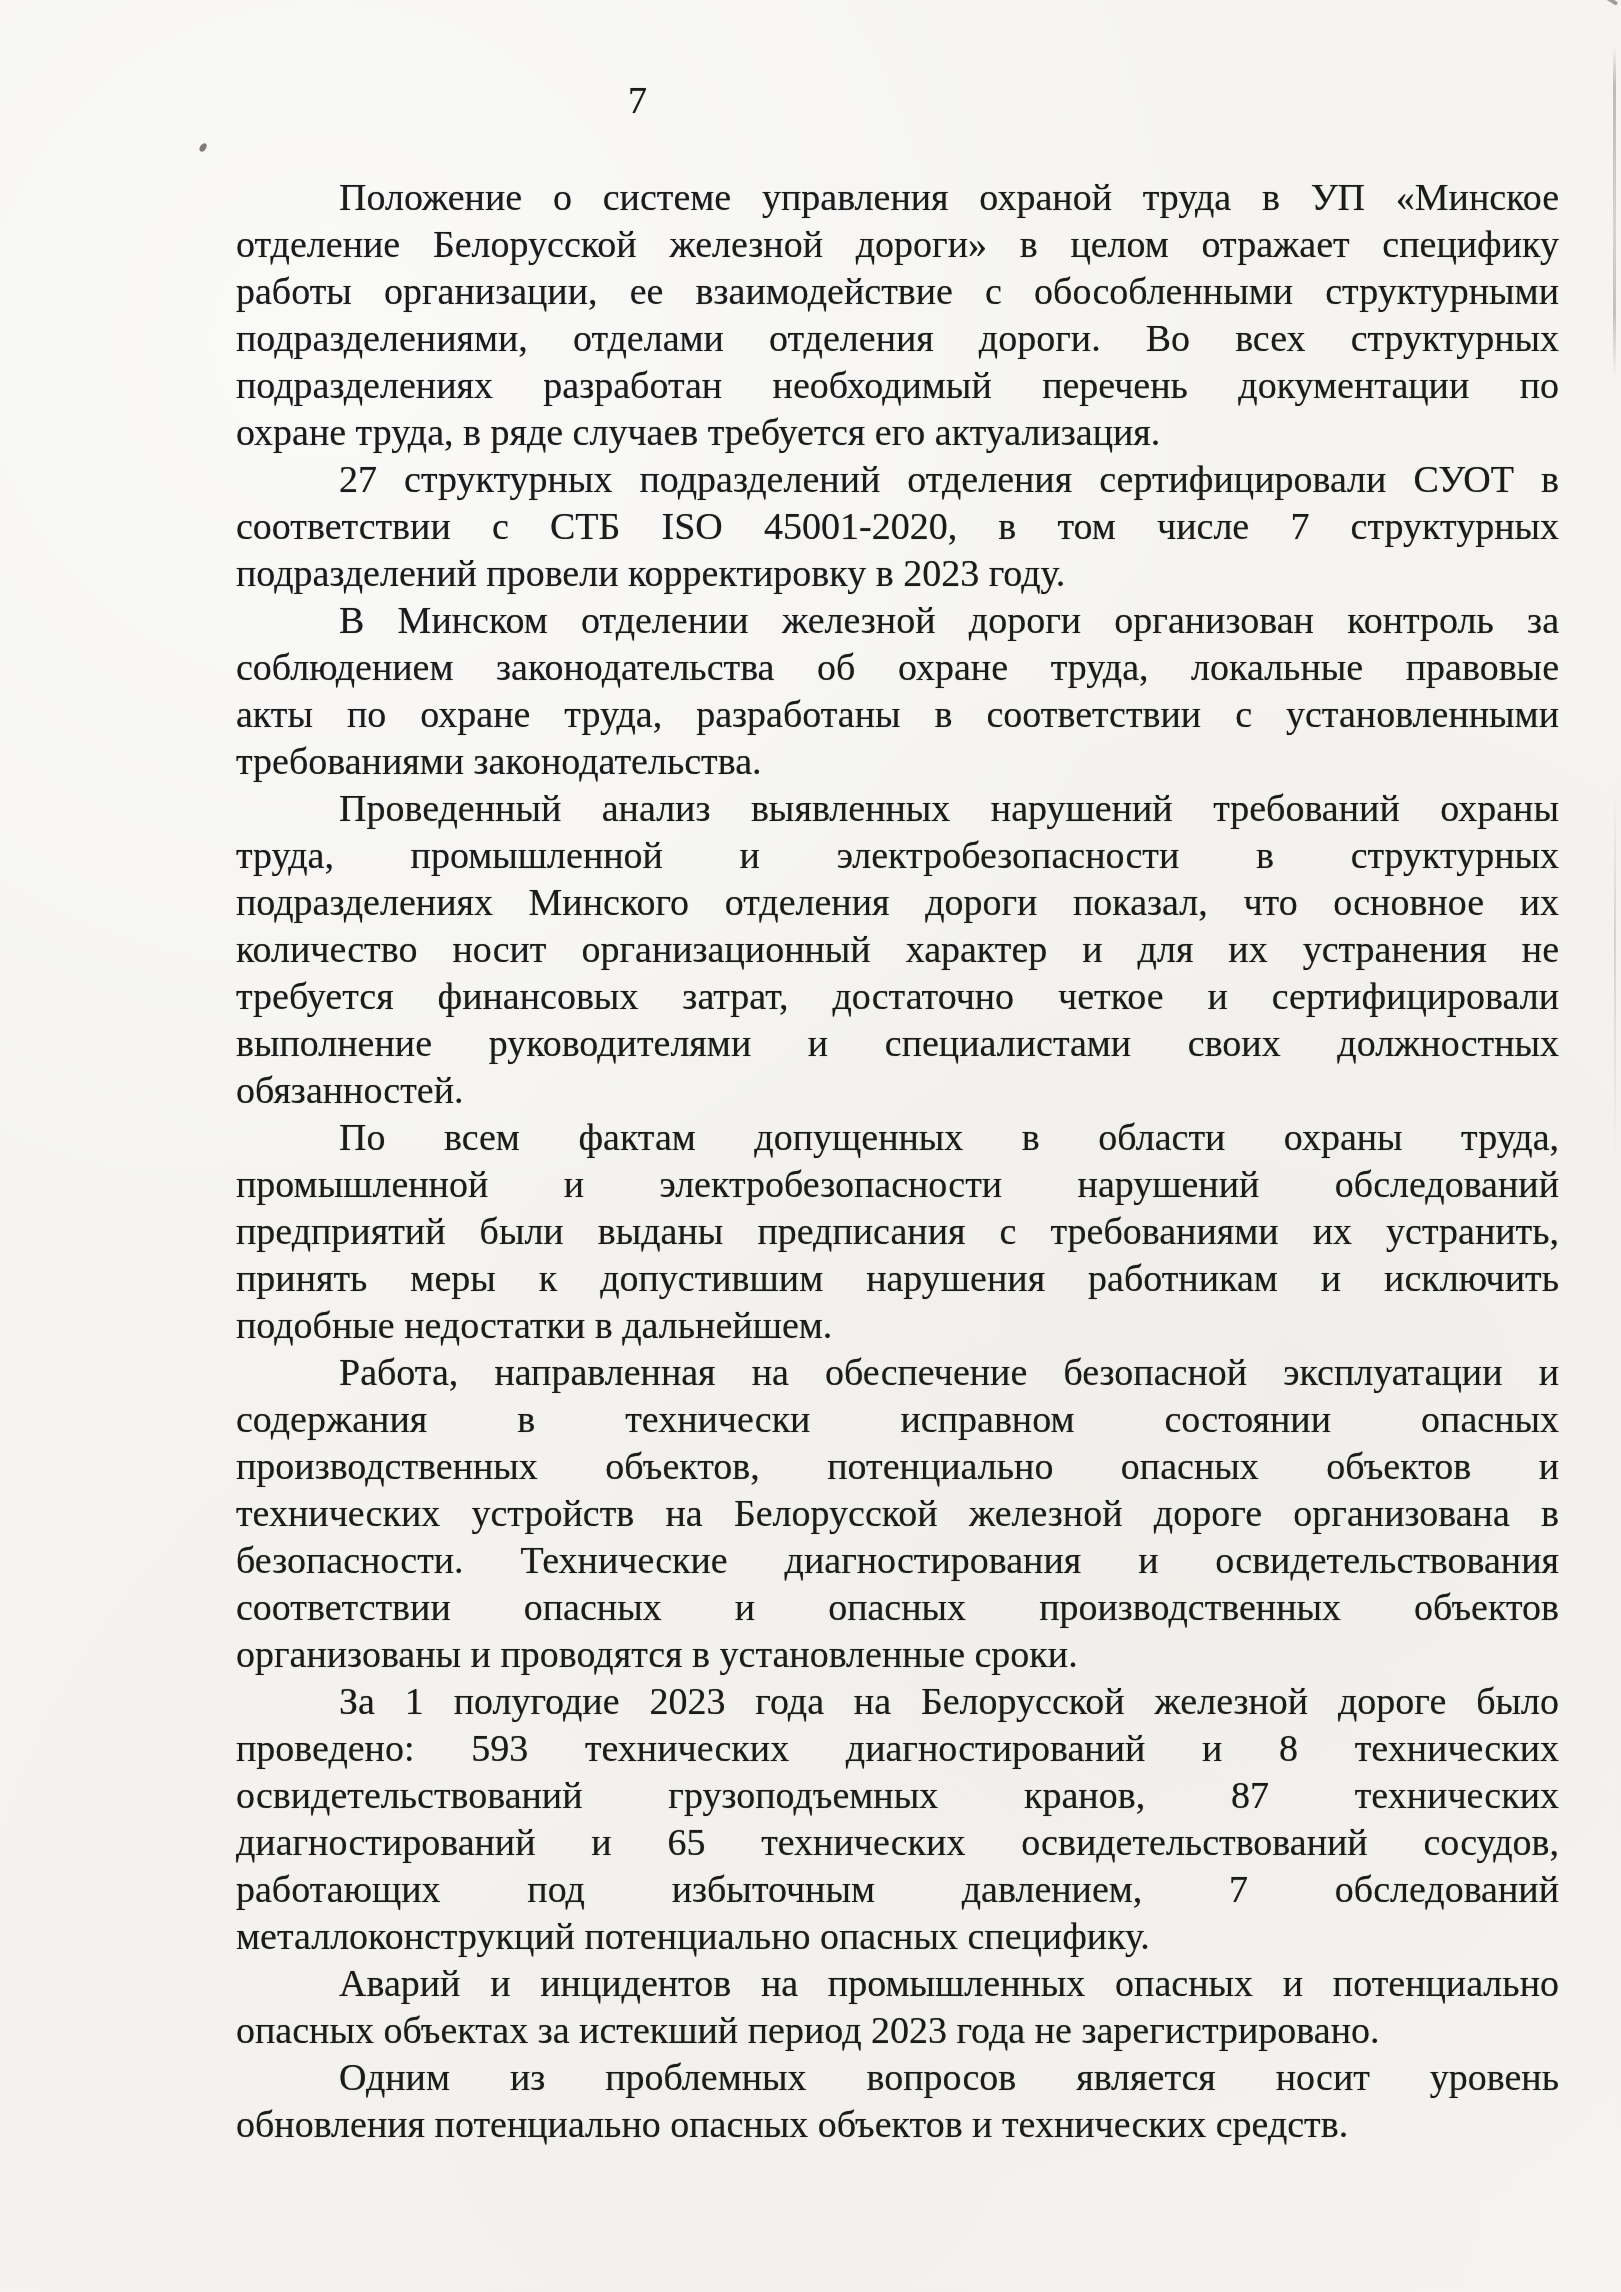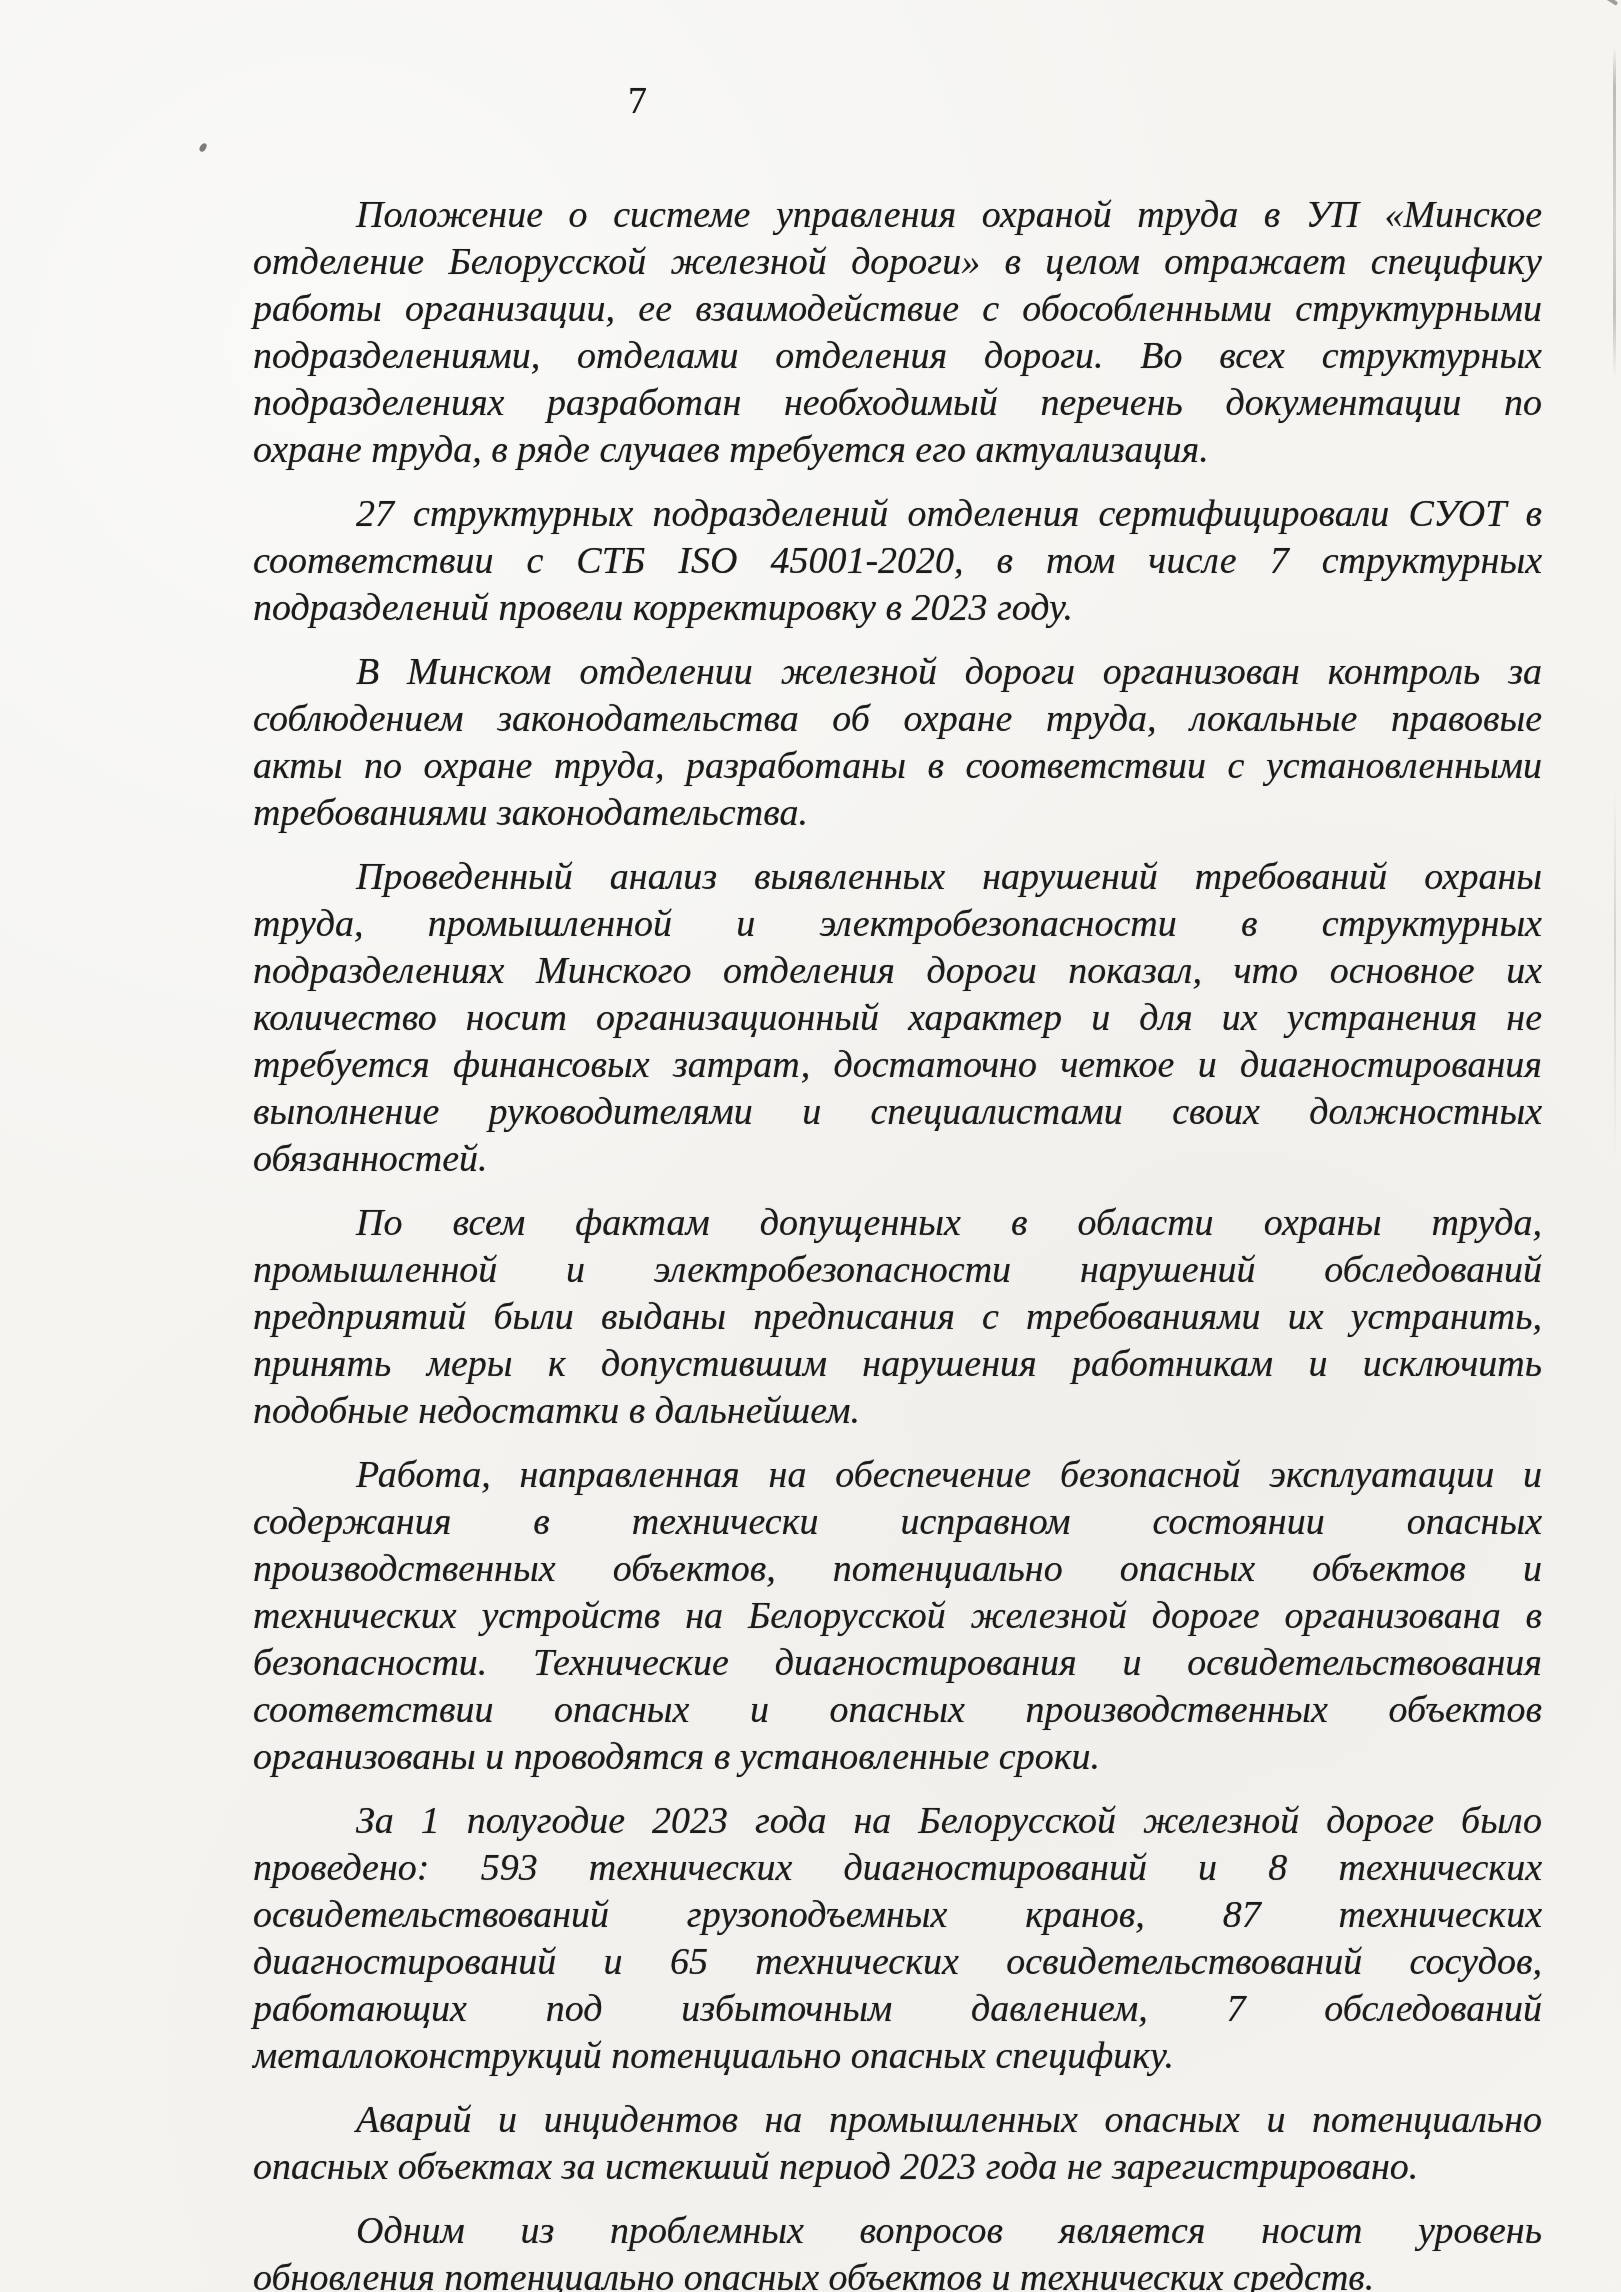--- a/index.html
+++ b/index.html
@@ -34,21 +34,21 @@
   }
   .text-block {
     position: absolute;
     left: 236px;
     top: 174px;
     width: 1323px;
     font-size: 38px;
     line-height: 47px;
     text-shadow: 0 0 0.9px rgba(25,25,25,0.55);
   }
-  .para { margin: 17px; padding: 0; font-style: italic; }
+  .para { margin: 0; padding: 0; }
   .line {
     text-align: justify;
     text-align-last: justify;
     white-space: normal;
   }
   .line.first { padding-left: 103px; }
   .line.last { text-align-last: left; }
 
   
   .artifact { position: absolute; pointer-events: none; }
@@ -123,21 +123,21 @@
         <div class="line first">В Минском отделении железной дороги организован контроль за</div>
         <div class="line">соблюдением законодательства об охране труда, локальные правовые</div>
         <div class="line">акты по охране труда, разработаны в соответствии с установленными</div>
         <div class="line last">требованиями законодательства.</div>
       </div>
       <div class="para">
         <div class="line first">Проведенный анализ выявленных нарушений требований охраны</div>
         <div class="line">труда, промышленной и электробезопасности в структурных</div>
         <div class="line">подразделениях Минского отделения дороги показал, что основное их</div>
         <div class="line">количество носит организационный характер и для их устранения не</div>
-        <div class="line">требуется финансовых затрат, достаточно четкое и диагностирования</div>
+        <div class="line">требуется финансовых затрат, достаточно четкое и сертифицировали</div>
         <div class="line">выполнение руководителями и специалистами своих должностных</div>
         <div class="line last">обязанностей.</div>
       </div>
       <div class="para">
         <div class="line first">По всем фактам допущенных в области охраны труда,</div>
         <div class="line">промышленной и электробезопасности нарушений обследований</div>
         <div class="line">предприятий были выданы предписания с требованиями их устранить,</div>
         <div class="line">принять меры к допустившим нарушения работникам и исключить</div>
         <div class="line last">подобные недостатки в дальнейшем.</div>
       </div>

